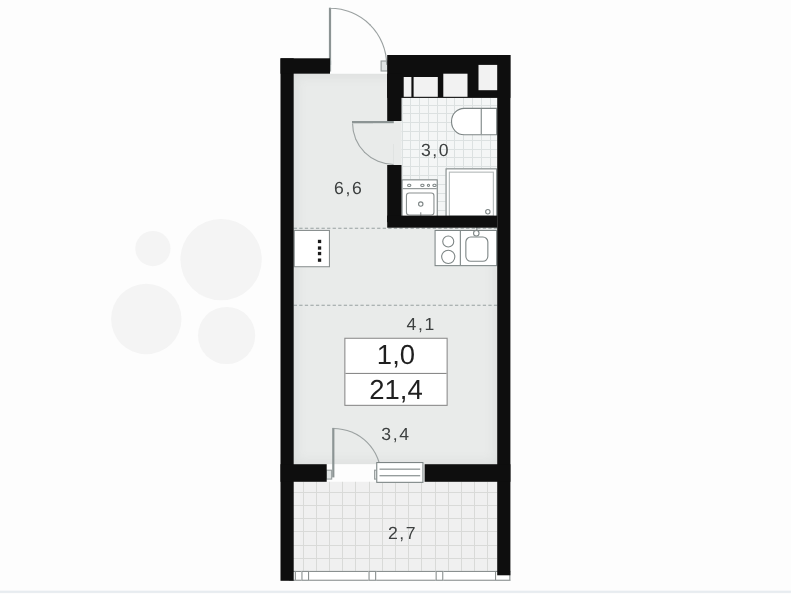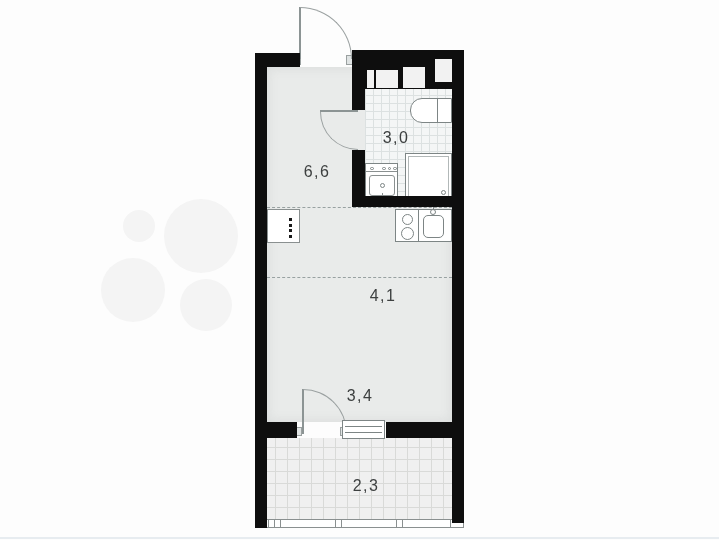--- a/index.html
+++ b/index.html
@@ -128,17 +128,21 @@
   <div class="wall" style="left:352px;top:67px;width:13px;height:43px;"></div>
   <div class="wall" style="left:352px;top:150px;width:13px;height:52px;"></div>
   <div class="wall" style="left:352px;top:196px;width:100px;height:11px;"></div>
   <div class="wall" style="left:255px;top:422px;width:42px;height:16px;"></div>
   <div class="wall" style="left:386px;top:422px;width:78px;height:16px;"></div>
 
   <span class="roomlabel" style="left:317px;top:172px;">6,6</span>
   <span class="roomlabel" style="left:396px;top:138px;">3,0</span>
   <span class="roomlabel" style="left:383px;top:252px;margin-top:44px;">4,1</span>
   <span class="roomlabel" style="left:360px;top:396px;">3,4</span>
-  <span class="roomlabel" style="left:366px;top:486px;">2,3</span>
+  <span class="roomlabel" style="left:366px;top:486px;">2,7</span>
 
+  <div class="infobox">
+    <div class="infocell top">1,0</div>
+    <div class="infocell">21,4</div>
+  </div>
 
   <div class="bottomline"></div>
 </div>
 
 </body></html>

